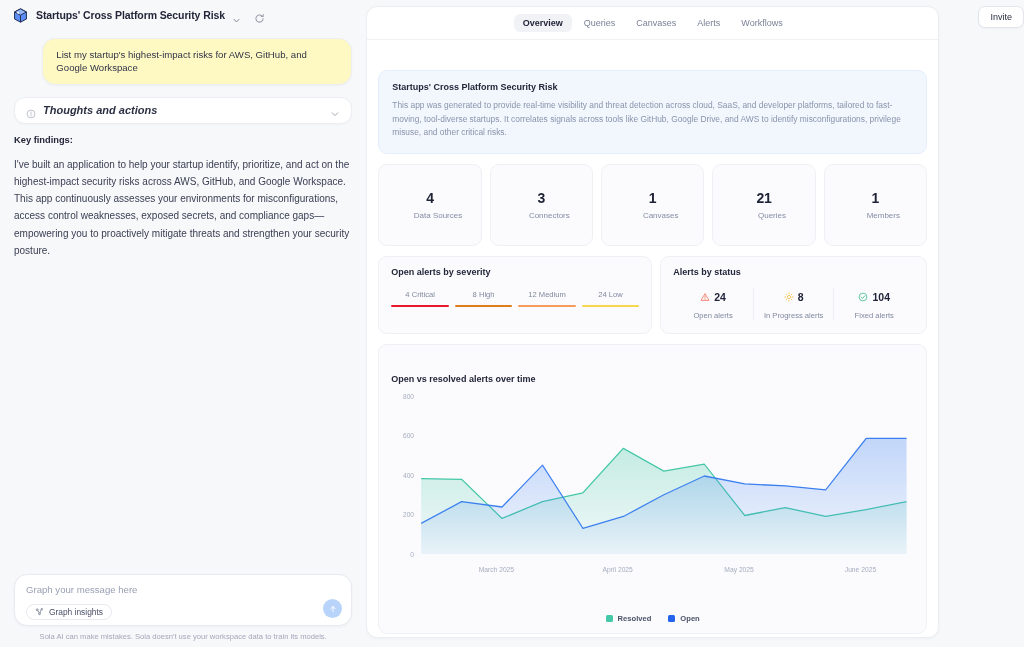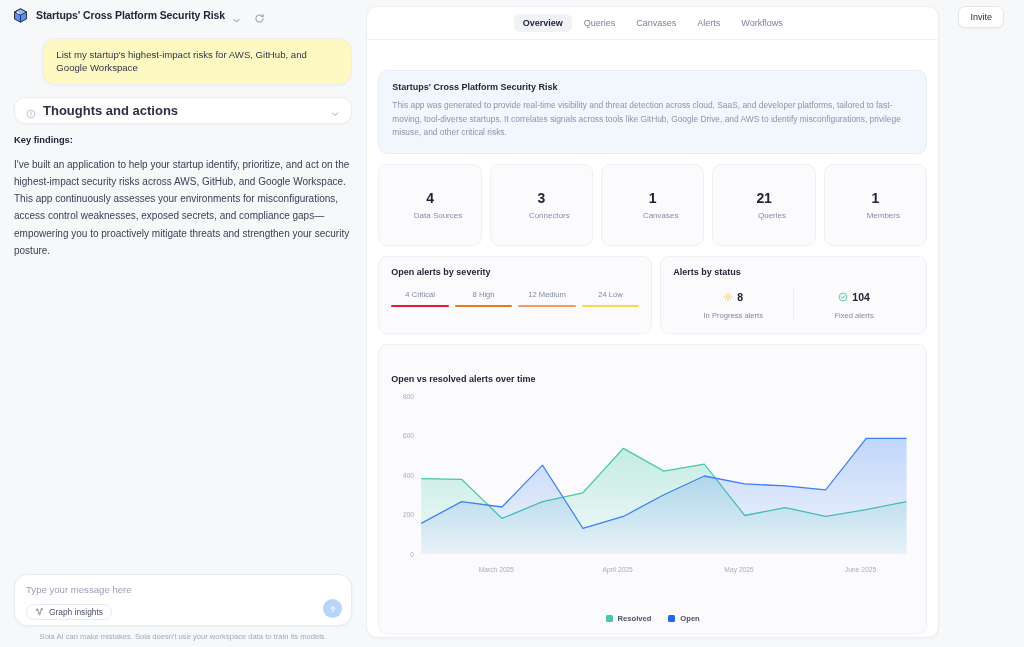--- a/index.html
+++ b/index.html
@@ -45,21 +45,21 @@
   }
 
   .thoughts {
     margin-top: 12px;
     background: #fff; border: 1px solid #edeef2; border-radius: 11px;
     height: 27px; display: flex; align-items: center;
     padding: 0 11px; gap: 7px;
     box-shadow: 0 1px 2px rgba(20,25,50,.03);
   }
   .thoughts .bulb { width: 10px; height: 10px; flex: none; opacity: .55; }
-  .thoughts-label { font-size: 13px; font-weight: 700; color: #2c3043; flex: 1; }
+  .thoughts-label { font-size: 11px; font-weight: 700; color: #2c3043; flex: 1; font-style: italic; }
   .thoughts .chev { width: 10px; height: 10px; opacity: .55; }
 
   .kf-title { margin-top: 11px; font-size: 9.3px; font-weight: 700; color: #232639; }
   .kf-body {
     margin-top: 11px; font-size: 10px; line-height: 1.72; color: #3b4054;
     max-width: 356px;
   }
 
   
   .composer-zone { padding: 0 14px 6px 14px; }
@@ -155,21 +155,21 @@
   .chart-card { margin-top: 10px; padding: 29px 12px 10px 12px; }
   .chart-wrap { position: relative; height: 222px; margin-top: 6px; }
   .chart-svg { width: 100%; height: 200px; display: block; }
   .legend {
     display: flex; justify-content: center; gap: 17px; margin-top: 2px;
   }
   .leg { display: flex; align-items: center; gap: 5px; }
   .leg-sw { width: 7px; height: 7px; border-radius: 1.5px; }
   .leg-lbl { font-size: 7.6px; color: #4c5268; font-weight: 700; }
 
-  .invite-wrap { position: absolute; top: 6px; right: 20px; }
+  .invite-wrap { position: absolute; top: 6px; right: 0; }
   .invite-btn {
     border: 1px solid #e4e6ec; background: #fff; border-radius: 7px;
     font-size: 9px; color: #2b2f42; padding: 5px 11px;
     box-shadow: 0 1px 2px rgba(20,25,50,.04);
   }
 </style>
 </head>
 <body>
 
 <div class="app">
@@ -218,21 +218,21 @@
             </svg>
         </span>
       </div>
 
       <div class="kf-title">Key findings:</div>
       <div class="kf-body">I've built an application to help your startup identify, prioritize, and act on the highest-impact security risks across AWS, GitHub, and Google Workspace. This app continuously assesses your environments for misconfigurations, access control weaknesses, exposed secrets, and compliance gaps—empowering you to proactively mitigate threats and strengthen your security posture.</div>
     </div>
 
     <div class="composer-zone">
       <div class="composer">
-        <div class="composer-ph">Type your message here</div>
+        <div class="composer-ph">Graph your message here</div>
         <div class="chip">
           <span>
             <svg viewBox="0 0 16 16" width="9" height="9">
               <circle cx="4" cy="5" r="1.6" fill="none" stroke="#555c72" stroke-width="1.2"></circle>
               <circle cx="12" cy="4" r="1.4" fill="none" stroke="#555c72" stroke-width="1.2"></circle>
               <circle cx="8" cy="12" r="1.6" fill="none" stroke="#555c72" stroke-width="1.2"></circle>
               <path d="M5.3 6.3l2 4.2M10.9 5.2L8.9 10.7" stroke="#555c72" stroke-width="1.1"></path>
             </svg>
           </span>
           <span>Graph insights</span>
@@ -309,20 +309,32 @@
               <div class="sev">
                 <div class="sev-lbl">24 Low</div>
                 <div class="sev-bar" style="background:#f5d84e"></div>
               </div>
             </div>
           </div>
 
           <div class="card status-card">
             <div class="card-title">Alerts by status</div>
             <div class="status-rows">
+              <div class="status">
+                <div class="status-top">
+                  <span>
+                    <svg viewBox="0 0 16 16" width="10" height="10">
+                        <path d="M8 2.6 14.4 13.4H1.6z" fill="none" stroke="#f4755f" stroke-width="1.3" stroke-linejoin="round"></path>
+                        <path d="M8 6.4v3M8 11.2v.7" stroke="#f4755f" stroke-width="1.3" stroke-linecap="round"></path>
+                      </svg>
+                  </span>
+                  <span class="status-num">24</span>
+                </div>
+                <div class="status-lbl">Open alerts</div>
+              </div>
               <div class="status">
                 <div class="status-top">
                   <span>
                     <svg viewBox="0 0 16 16" width="10" height="10">
                       <circle cx="8" cy="8" r="2.6" fill="none" stroke="#f5c451" stroke-width="1.4"></circle>
                       <g stroke="#f5c451" stroke-width="1.4" stroke-linecap="round">
                         <path d="M8 1.3v1.6M8 13.1v1.6M1.3 8h1.6M13.1 8h1.6M3.3 3.3l1.1 1.1M11.6 11.6l1.1 1.1M12.7 3.3l-1.1 1.1M4.4 11.6l-1.1 1.1"></path>
                       </g>
                     </svg>
                   </span>

